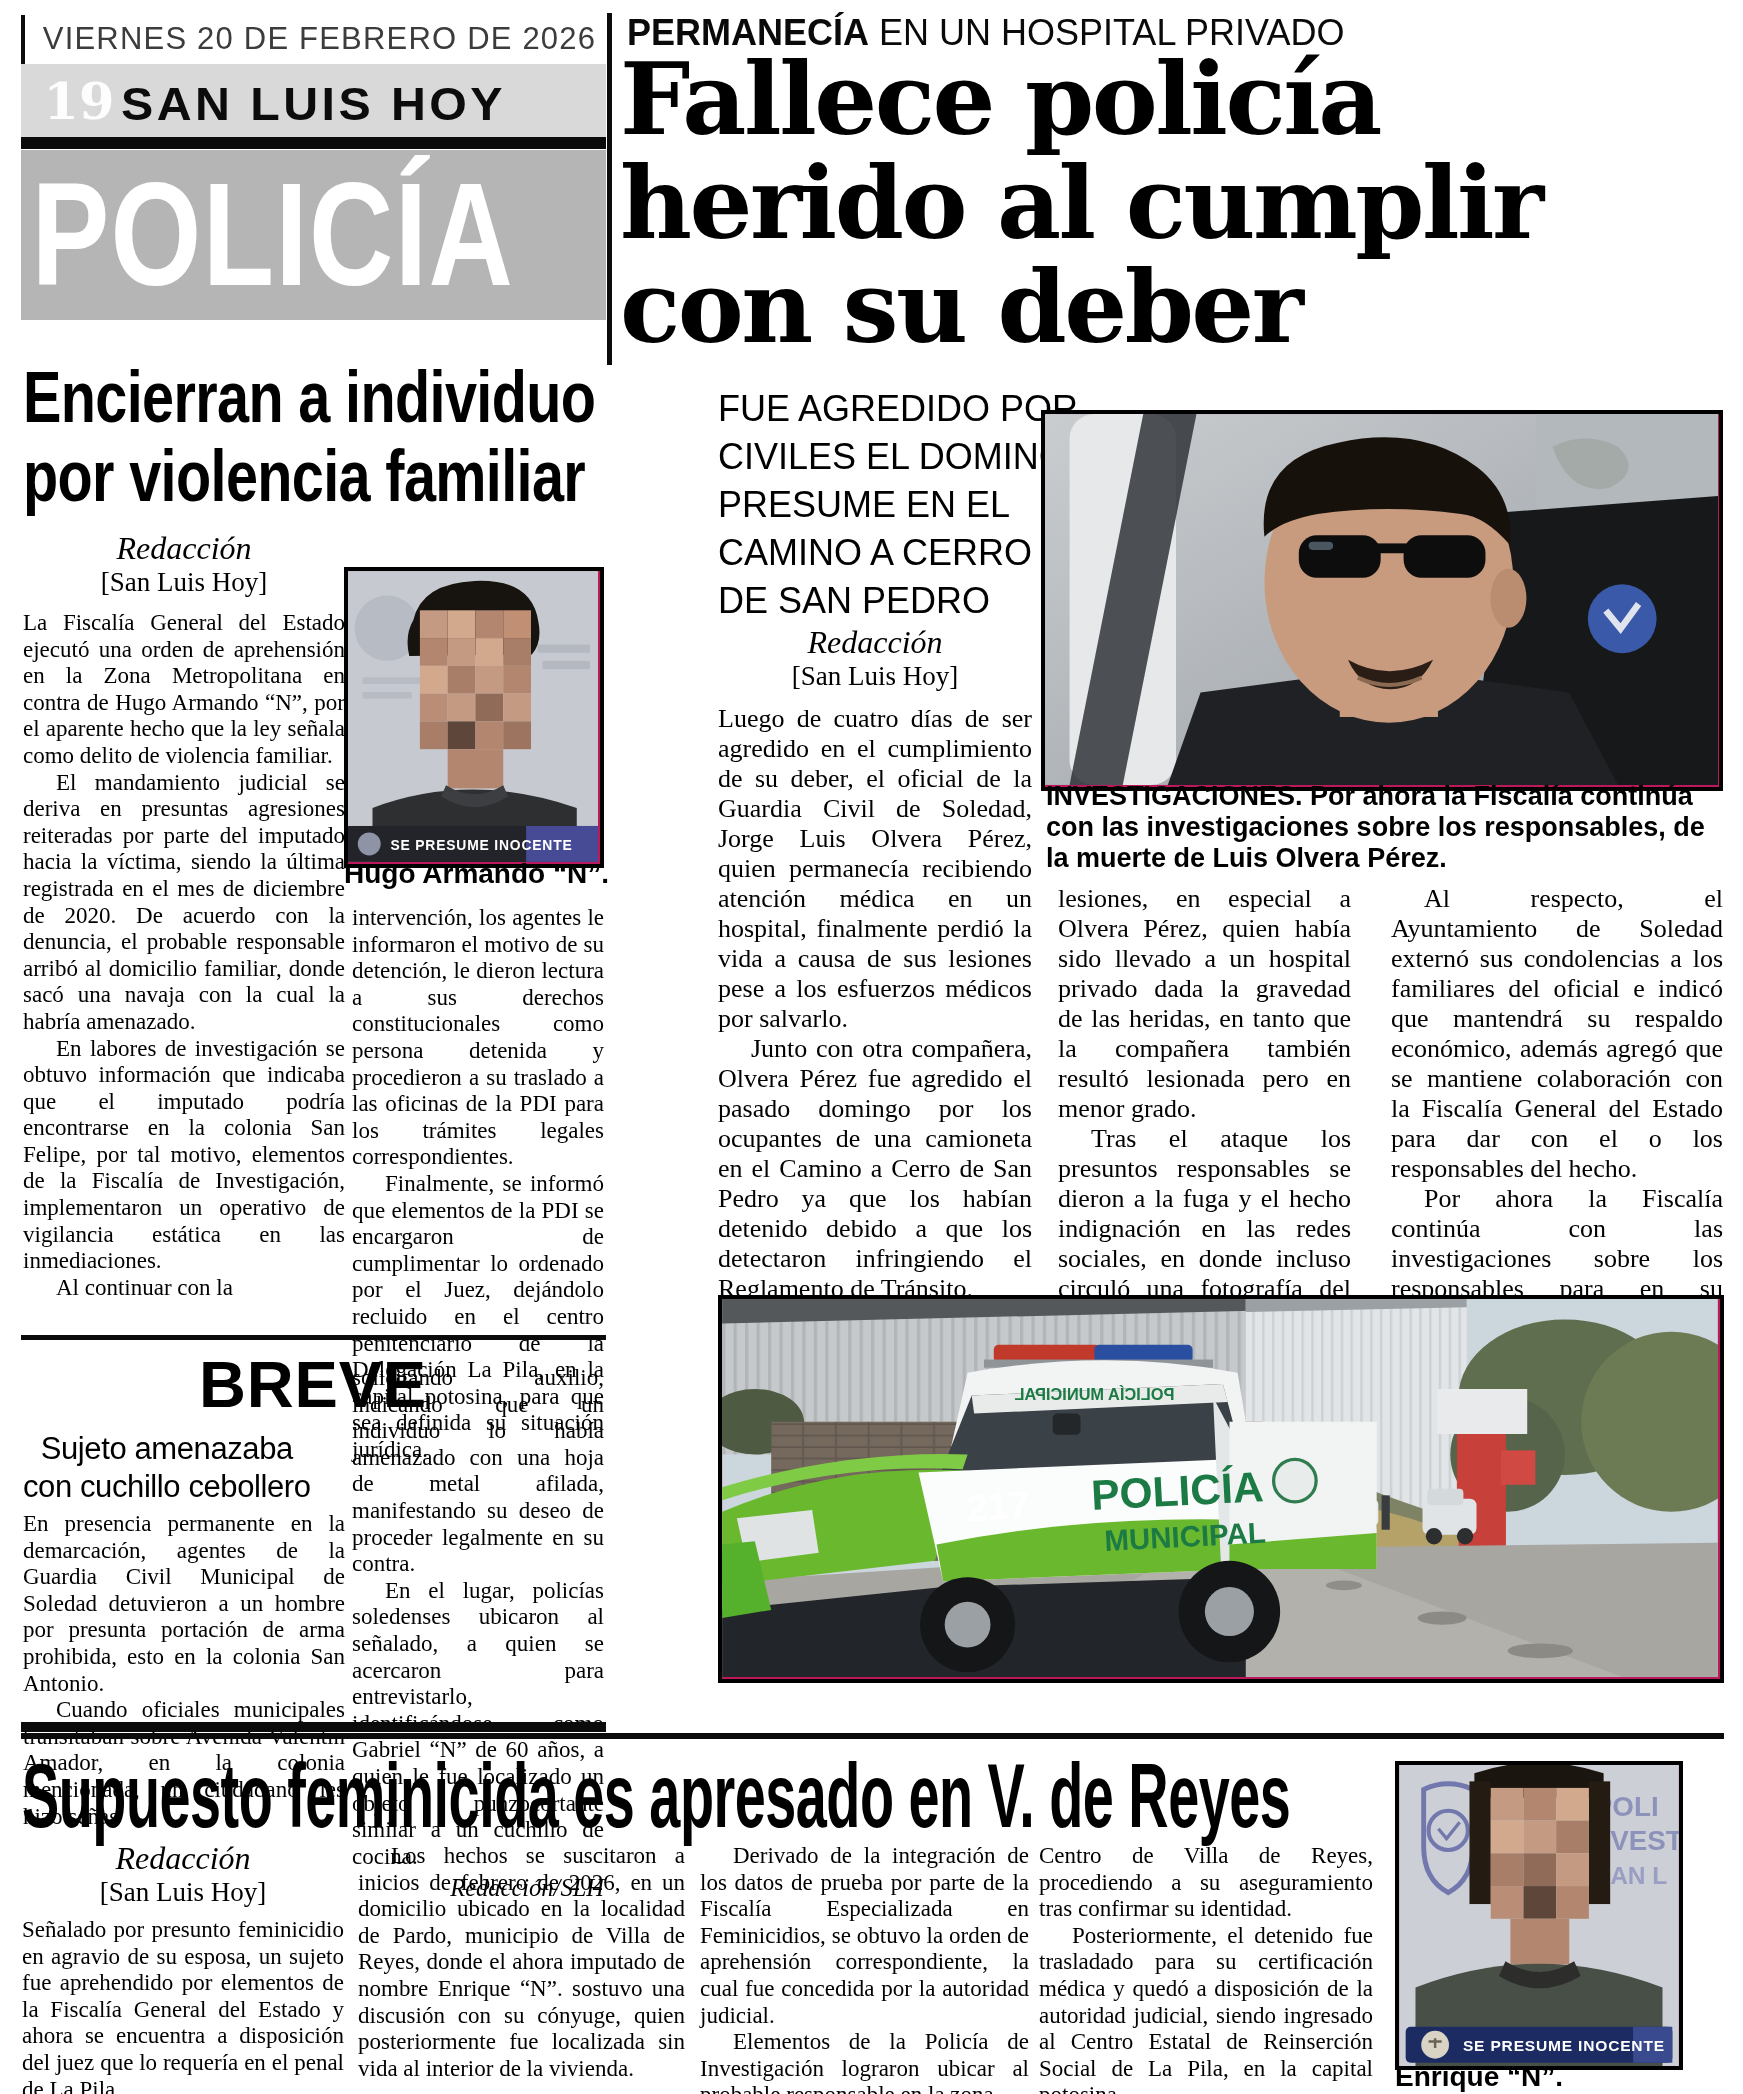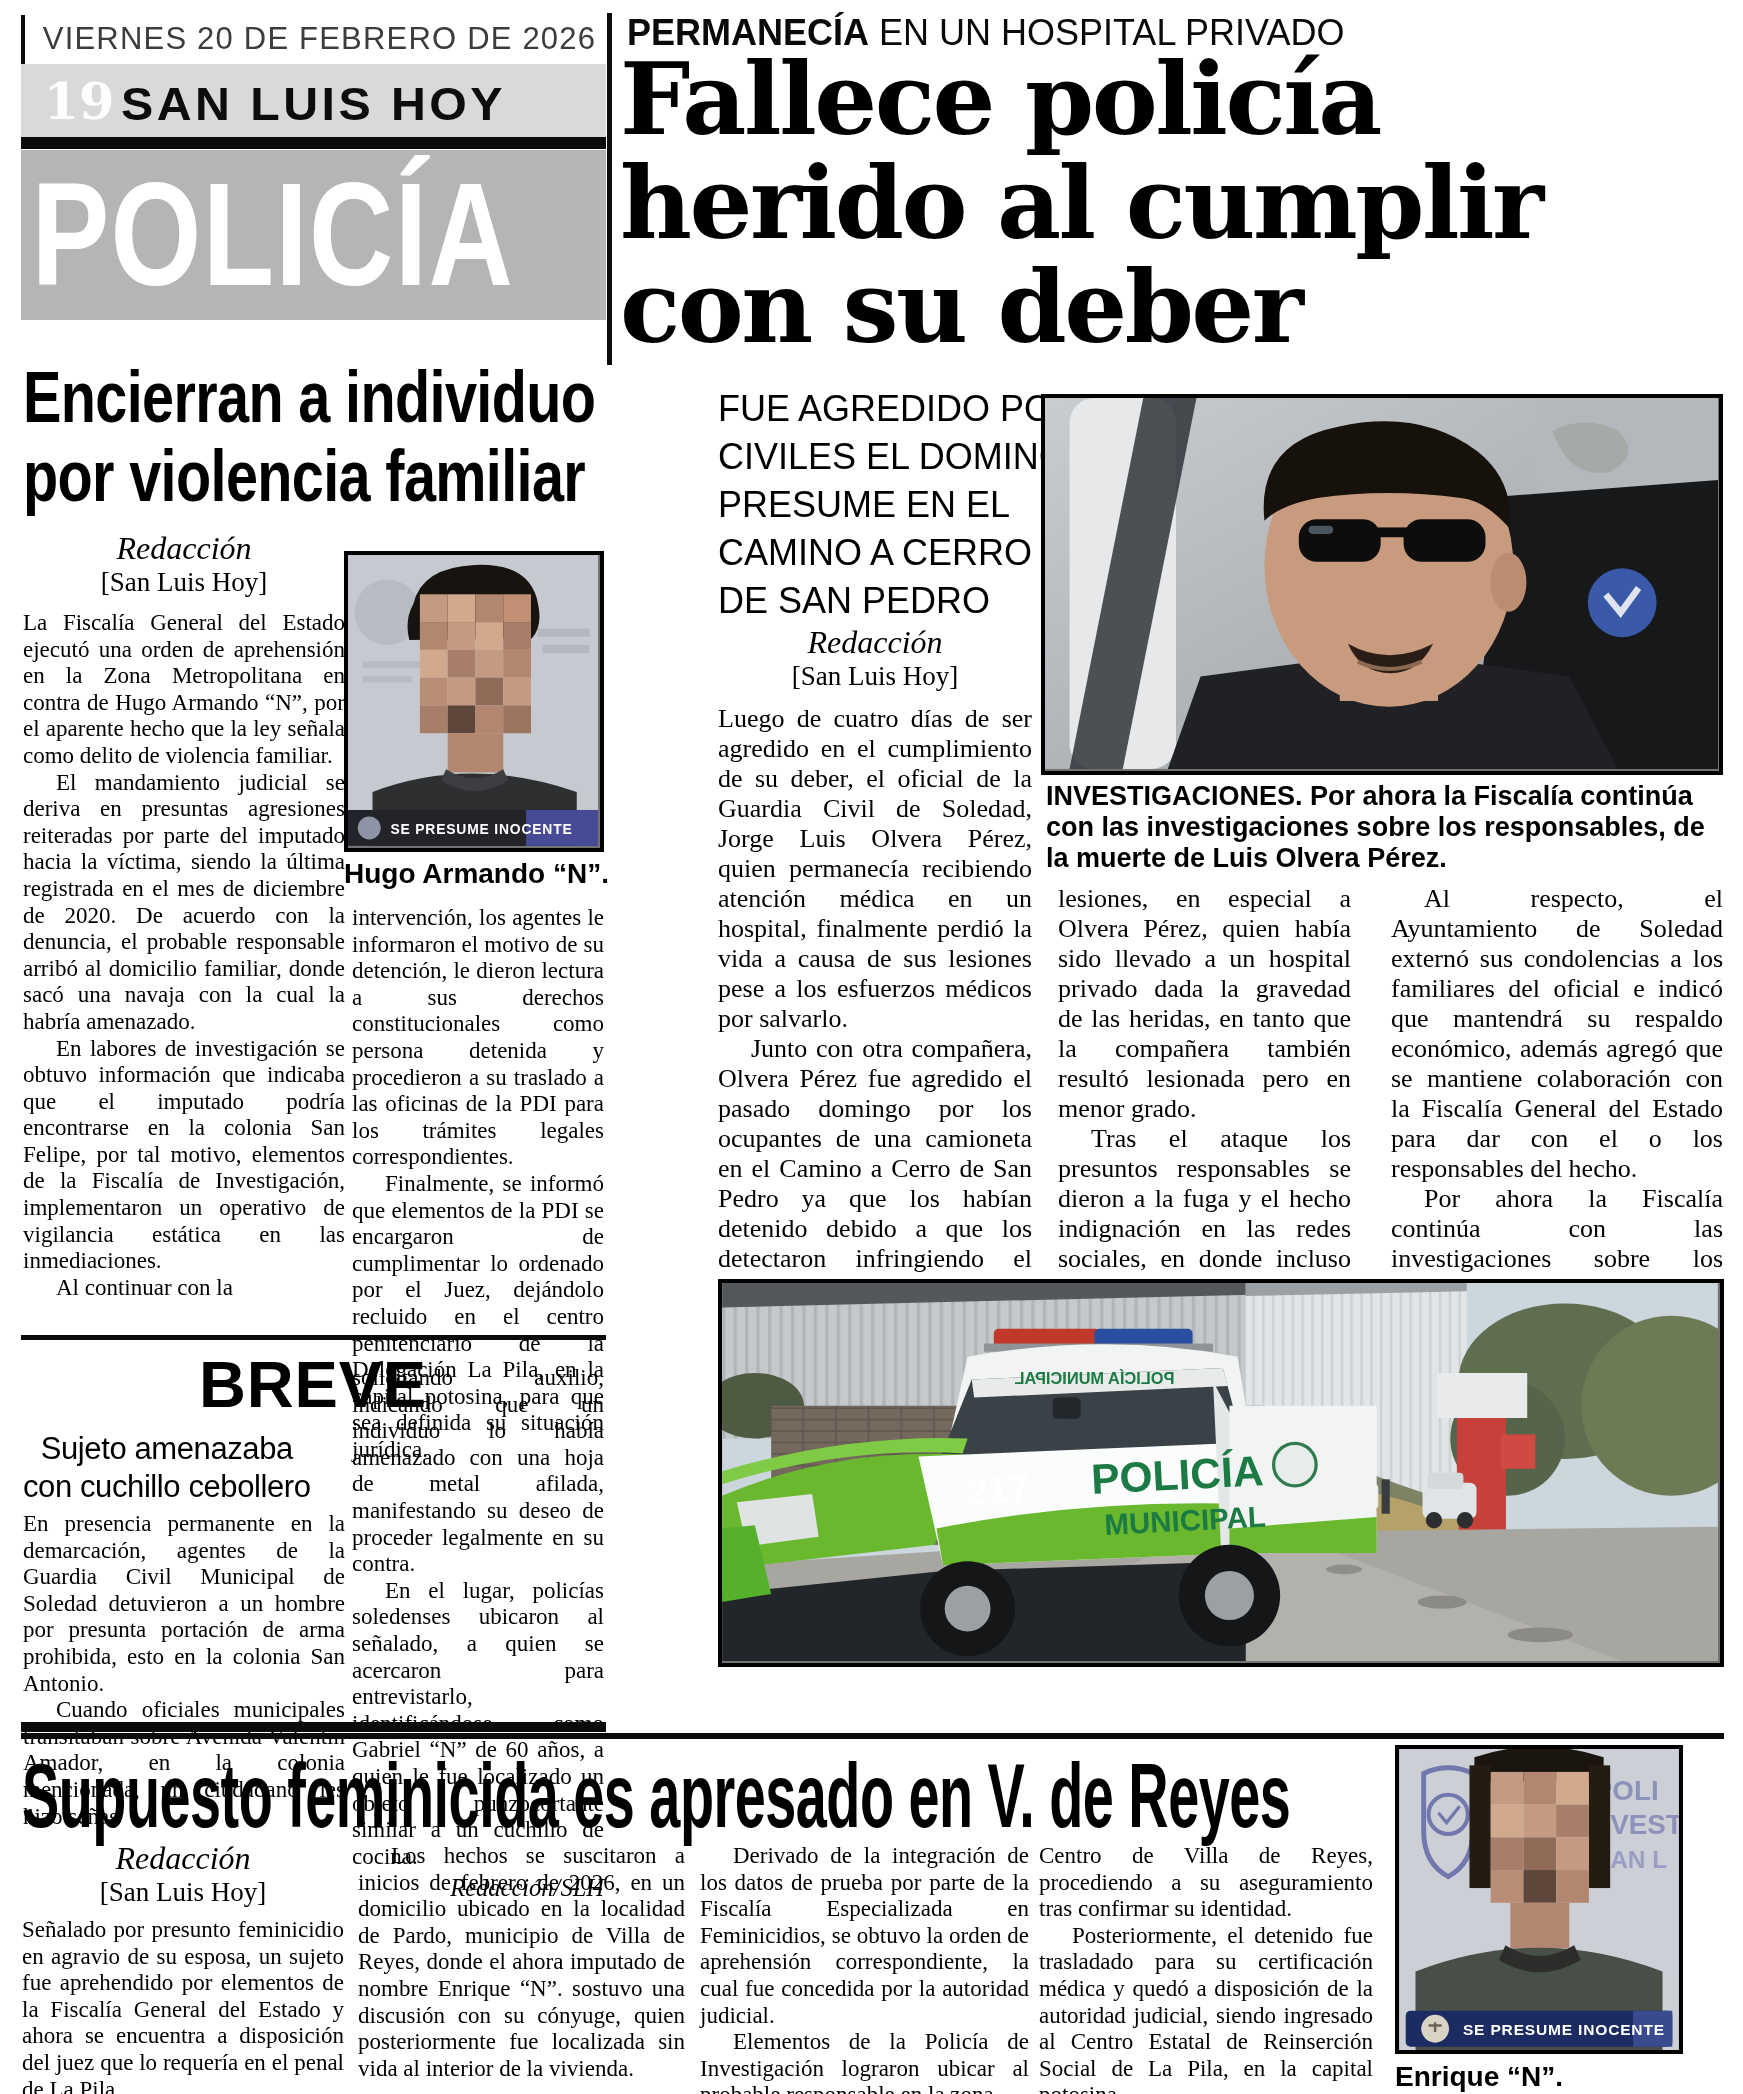--- a/index.html
+++ b/index.html
@@ -35,21 +35,21 @@
   .byline { text-align:center; font-family:"Liberation Serif", serif; }
   .byline .auth { font-style:italic; font-size:32px; display:block; }
   .byline .org { font-weight:400; font-size:27px; display:block; }
   .body-s { font-family:"Liberation Serif", serif; font-size:23px; line-height:26.6px; text-align:justify; }
   .body-l { font-family:"Liberation Serif", serif; font-size:26px; line-height:30px; text-align:justify; }
   .bp { margin:0; }
   .ind { text-indent:33px; }
   .sig { font-style:italic; text-align:right; font-size:24.5px; margin-top:4.9px; }
 
   
-  .photo { border:4.9px solid #000; box-sizing:border-box; background:#737373; overflow:hidden; }
+  .photo { border:4.9px solid #000; box-sizing:border-box; background:#be185d; overflow:hidden;margin-top:16px; }
   .photo svg { display:block; }
   .caption { font-weight:700; font-size:28px; }
   .lead-caption { font-weight:700; font-size:27px; line-height:31px; text-align:left; }
   .lead-caption .capword { font-family:Liberation Sans, sans-serif; font-weight:700; }
 </style>
 </head>
 <body>
 
 <div class="page">
 

